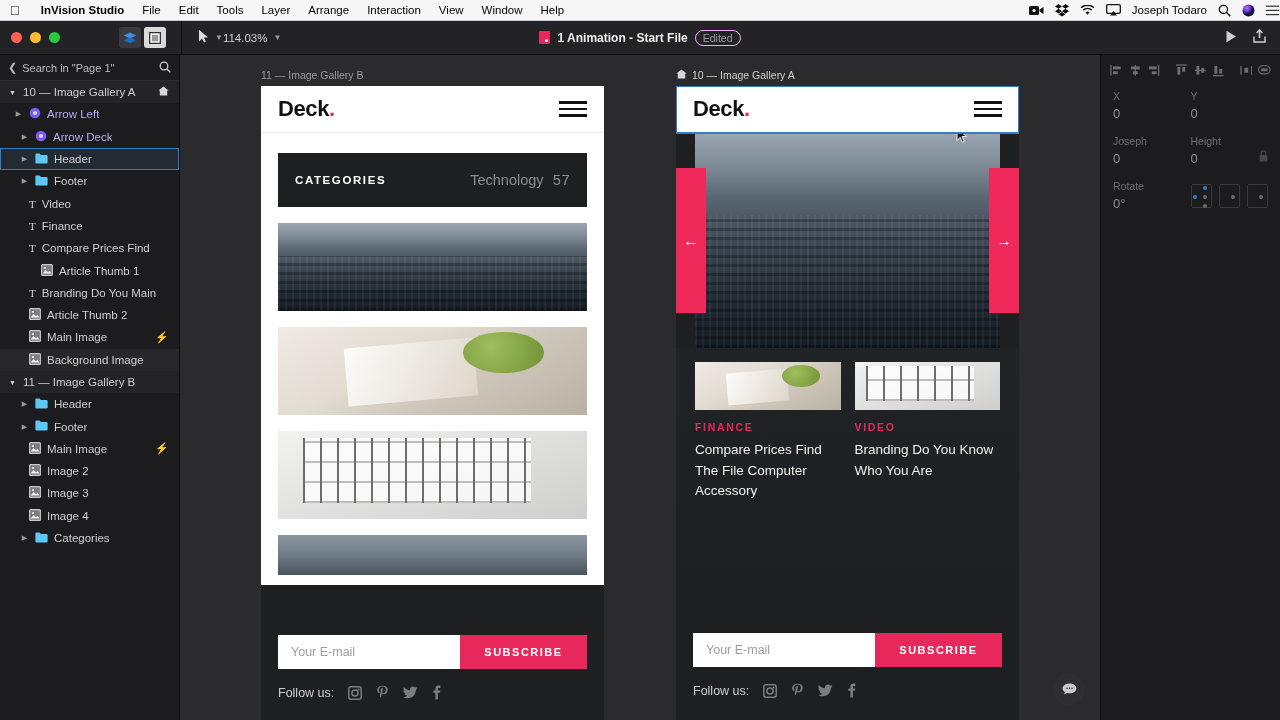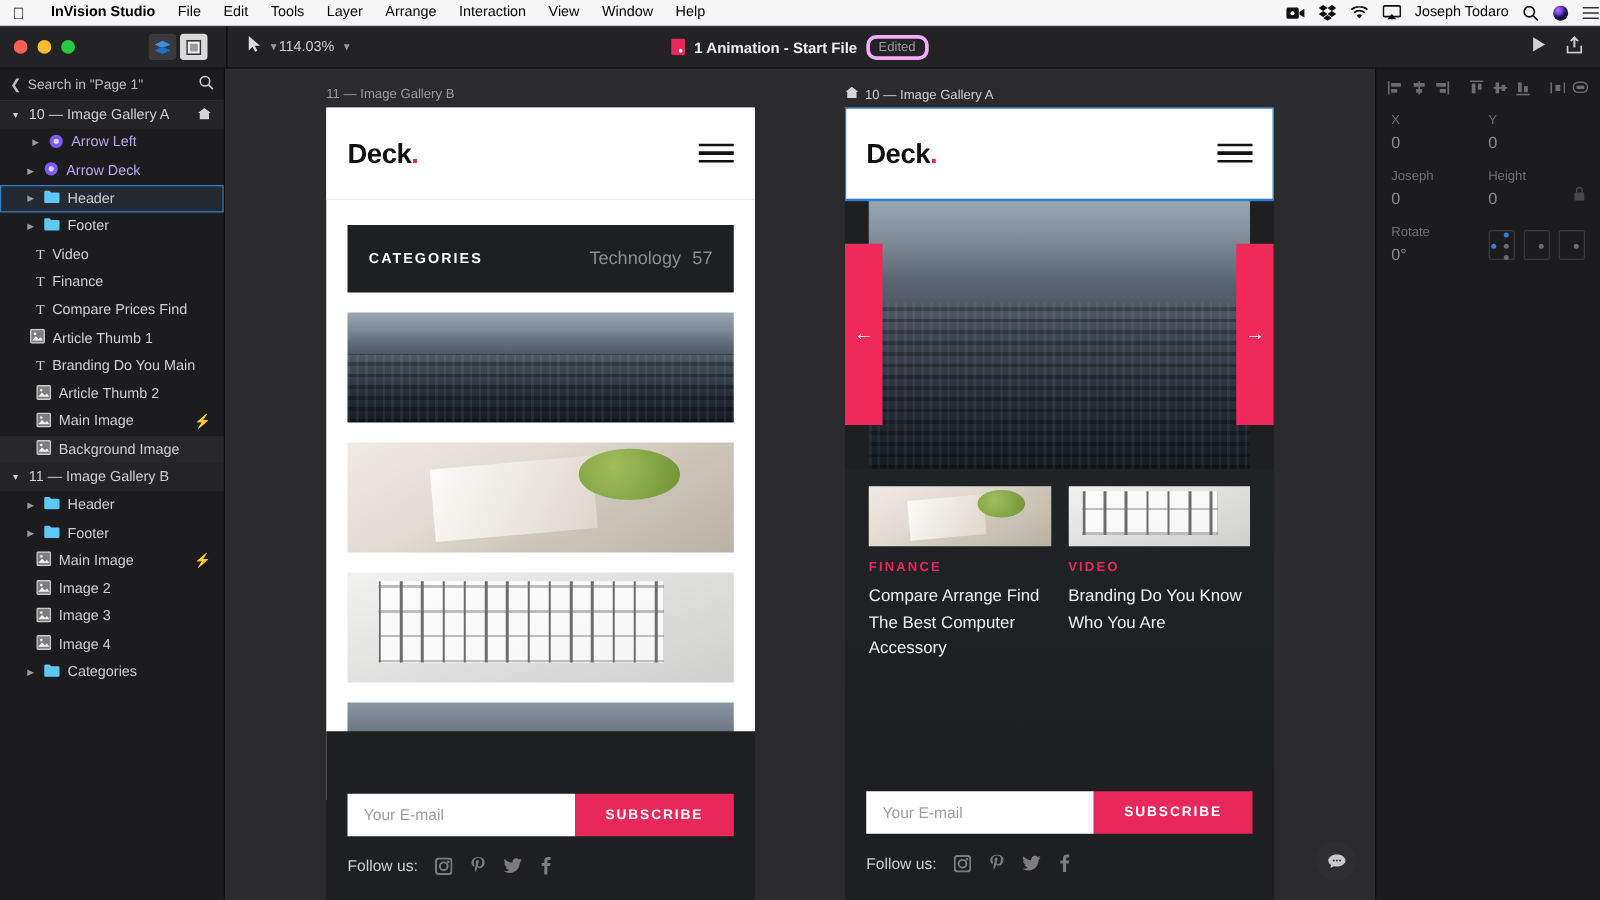--- a/index.html
+++ b/index.html
@@ -50,21 +50,21 @@
 
   .doc-title {
     position:absolute; left:0; width:1280px; text-align:center;
     display:flex; align-items:center; justify-content:center; gap:7px;
     font-size:12px; font-weight:bold; color:#efefef; pointer-events:none;
   }
   .doc-dot { width:11px; height:13px; background:#e8285a; border-radius:1px; position:relative; }
   .doc-dot:after{content:"";position:absolute;right:2px;bottom:2px;width:3px;height:3px;background:#fff;border-radius:50%;}
   .edited {
     font-size:10.5px; font-weight:normal; color:#9a9a9a;
-    border:3px solid #f0abfc; border-radius:8px; padding:1px 7px;
+    border:1px solid #f0abfc; border-radius:8px; padding:1px 7px;
   }
   .tb-right { margin-left:auto; display:flex; align-items:center; gap:16px; padding-right:14px; }
 
   
   .sidebar {
     position:absolute; top:55px; left:0; width:180px; height:665px;
     background:#1c1c1f; border-right:1px solid #0e0e10;
     font-size:11.5px; overflow:hidden;
   }
   .search-row {
@@ -98,35 +98,35 @@
   }
   .ab-label {
     position:absolute; font-size:10.5px; color:#9b9b9b;
     display:flex; align-items:center; gap:5px;
   }
   .ab-label.sel { color:#cfcfcf; }
   .artboard { position:absolute; background:#fff; overflow:hidden; }
 
   
   .site-head {
-    height:74px; background:#fff; display:flex; align-items:center;
+    height:47px; background:#fff; display:flex; align-items:center;
     justify-content:space-between; padding:0 17px; border-bottom:1px solid #ececec;
   }
   .logo { font-size:22px; font-weight:bold; color:#111; letter-spacing:-0.4px; }
   .logo i { color:#e8285a; font-style:normal; }
   .burger { display:flex; flex-direction:column; gap:4px; }
   .burger span { display:block; width:28px; height:2.5px; background:#111; }
 
   .cat-bar {
     margin:20px 17px 0; height:54px; background:#1d1f21;
     display:flex; align-items:center; justify-content:space-between; padding:0 17px;
   }
   .cat-bar .l { color:#fff; font-size:11.5px; font-weight:bold; letter-spacing:1.6px; }
   .cat-bar .r { color:#8d8d8d; font-size:14.5px; }
-  .cat-bar .r b { color:#8d8d8d; font-weight:normal; margin-left:9px; }
+  .cat-bar .r b { color:#8d8d8d; font-weight:normal; margin-left:9px;font-family:Liberation Mono, monospace; }
 
   .thumb { margin:16px 17px 0; height:88px; position:relative; overflow:hidden; }
 
   
   .ph-city {
     background:
       linear-gradient(180deg,#9aa6b2 0%,#7d8995 16%,#5a6672 30%,#39434e 55%,#222a33 78%,#151b22 100%);
     position:relative;
   }
   .ph-city:after{
@@ -375,21 +375,21 @@
     </span>
   </div>
   <div id="layer-tree">
       <div class="layer group-head">
         <span class="disc open">▼</span>
         <span class="lbl">10 — Image Gallery A</span>
         <span class="home-ic"><svg width="11" height="10" viewBox="0 0 11 10">
             <path d="M5.5 0.4 L10.6 4.4 L9.2 4.4 L9.2 9.4 L1.8 9.4 L1.8 4.4 L0.4 4.4 Z" fill="#d6d6d6"></path>
           </svg></span>
       </div>
-      <div class="layer comp" style="padding-left: 24px;">
+      <div class="layer comp" style="padding-left: 14px;">
         <span class="disc">▶</span>
         <span><svg class="ic-comp" viewBox="0 0 12 12">
             <circle cx="6" cy="6" r="5.3" fill="#7b5cf0"></circle>
             <circle cx="6" cy="6" r="2.1" fill="#d9d0ff"></circle>
           </svg></span>
         <span class="lbl">Arrow Left</span>
       </div>
       <div class="layer comp" style="padding-left: 20px;">
         <span class="disc">▶</span>
         <span><svg class="ic-comp" viewBox="0 0 12 12">
@@ -417,21 +417,21 @@
         <span class="lbl">Video</span>
       </div>
       <div class="layer" style="padding-left: 29px;">
         <span><span class="ic-txt">T</span></span>
         <span class="lbl">Finance</span>
       </div>
       <div class="layer" style="padding-left: 29px;">
         <span><span class="ic-txt">T</span></span>
         <span class="lbl">Compare Prices Find</span>
       </div>
-      <div class="layer" style="padding-left: 24px;">
+      <div class="layer" style="padding-left: 41px;">
         <span><svg class="ic-img" viewBox="0 0 12 12">
             <rect x="0.6" y="0.6" width="10.8" height="10.8" rx="1" stroke="#c9c9c9" stroke-width="1.1" fill="#7d7d7d"></rect>
             <circle cx="4" cy="4" r="1.1" fill="#efefef"></circle>
             <path d="M1.6 9.4 L4.6 6 L7 8.2 L8.6 6.8 L10.4 9.4 Z" fill="#efefef"></path>
           </svg></span>
         <span class="lbl">Article Thumb 1</span>
       </div>
       <div class="layer" style="padding-left: 29px;">
         <span><span class="ic-txt">T</span></span>
         <span class="lbl">Branding Do You Main</span>
@@ -610,21 +610,21 @@
     <div class="hero">
       <div class="img ph-city"></div>
       <div class="arrow-bar lft">←</div>
       <div class="arrow-bar rgt">→</div>
     </div>
 
     <div class="cards" style="margin-top:14px;">
       <div class="card">
         <div class="cimg ph-food"></div>
         <div class="ctag">FINANCE</div>
-        <div class="ctitle">Compare Arrange Find The Best Computer Accessory</div>
+        <div class="ctitle">Compare Prices Find The File Computer Accessory</div>
       </div>
       <div class="card">
         <div class="cimg ph-office"></div>
         <div class="ctag">VIDEO</div>
         <div class="ctitle">Branding Do You Know Who You Are</div>
       </div>
     </div>
 
     <div class="site-foot" style="position:absolute; left:0; bottom:0; width:343px; height:105px; padding-top:18px; z-index:2;">
       <div class="sub-row">

